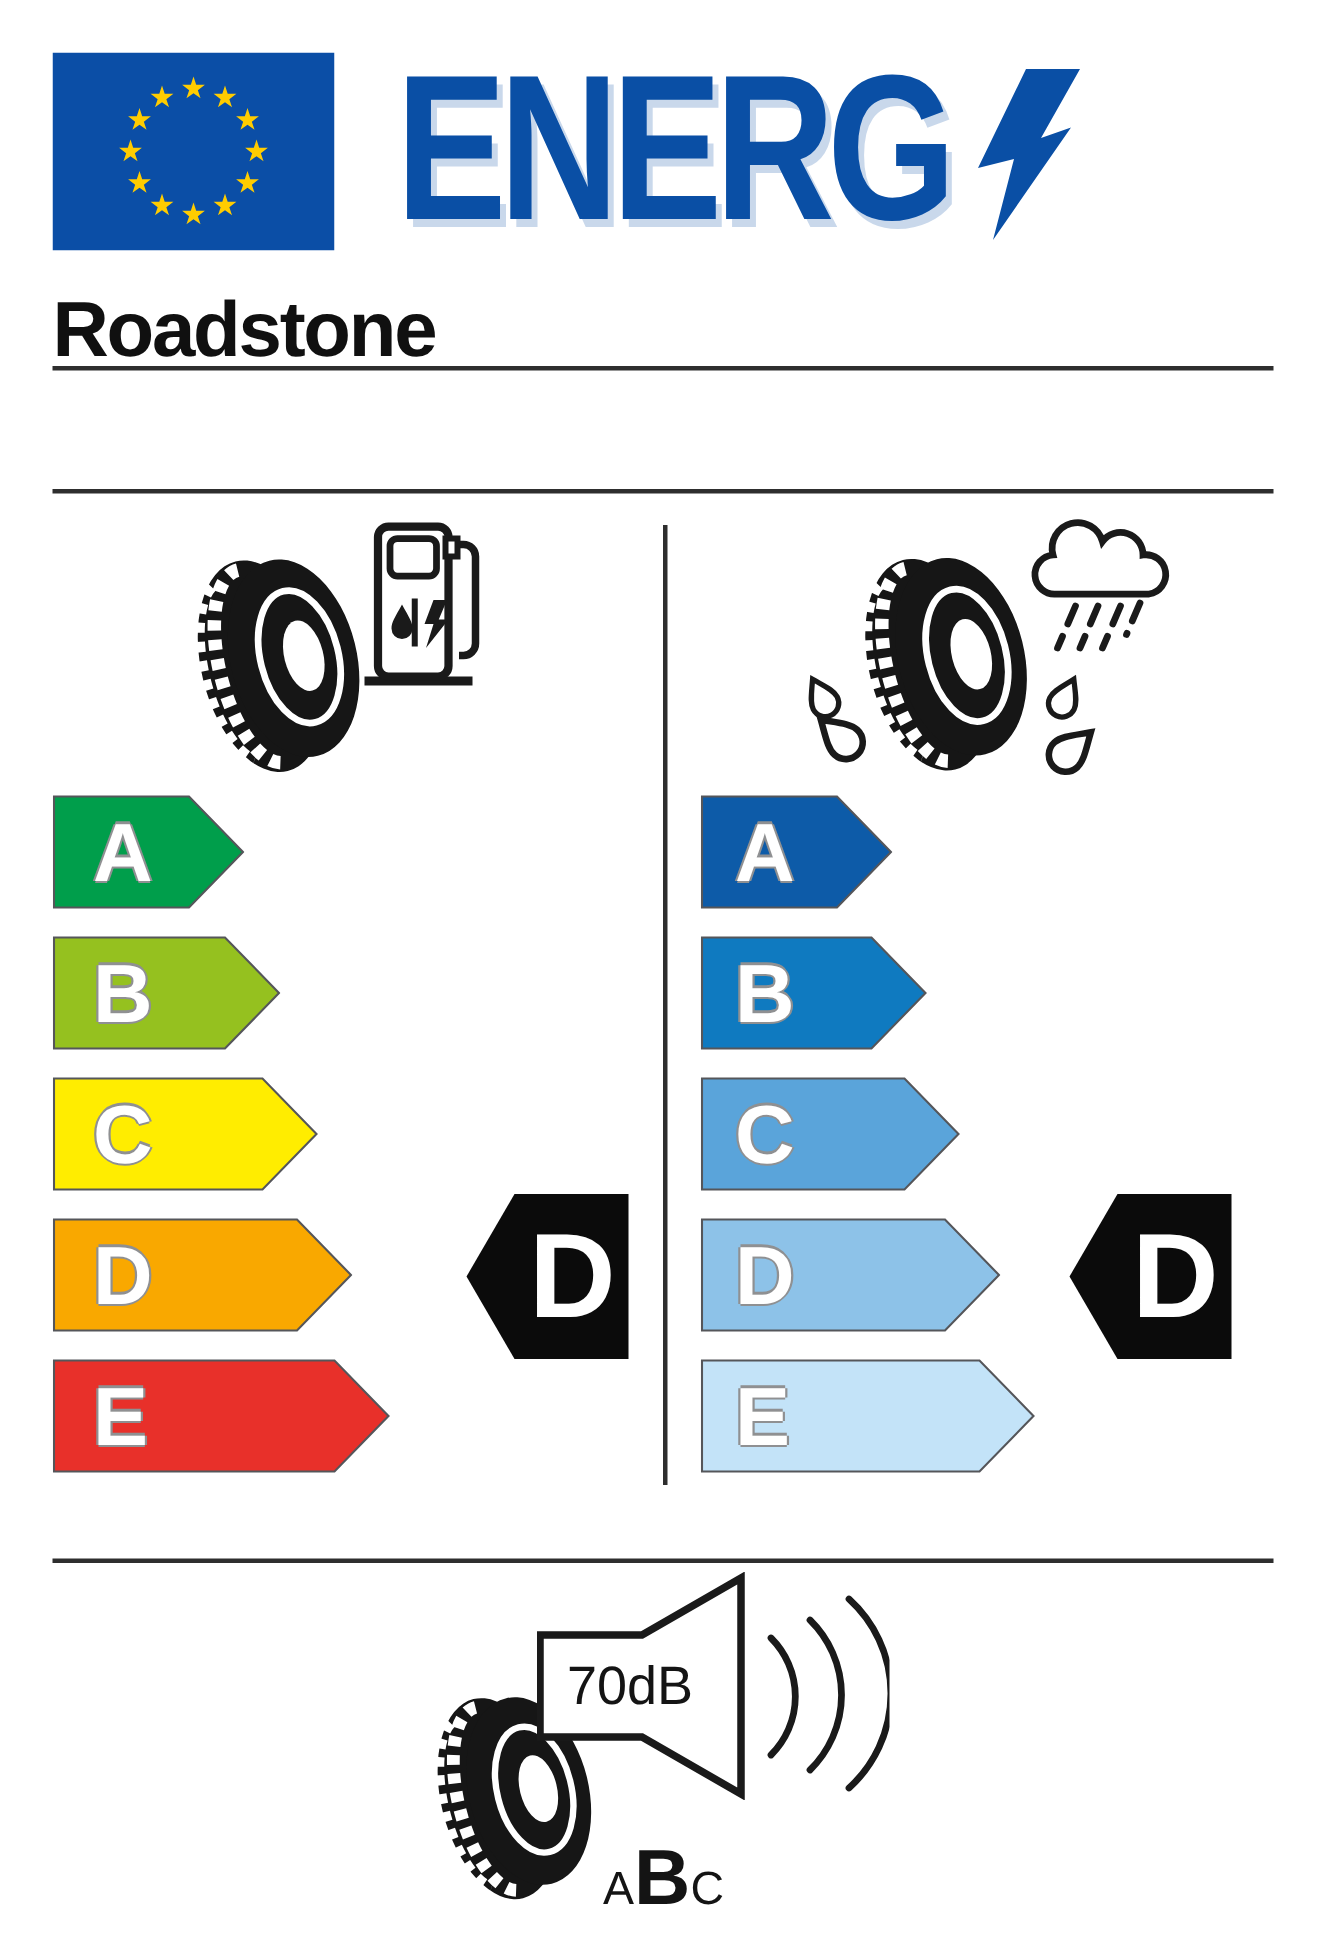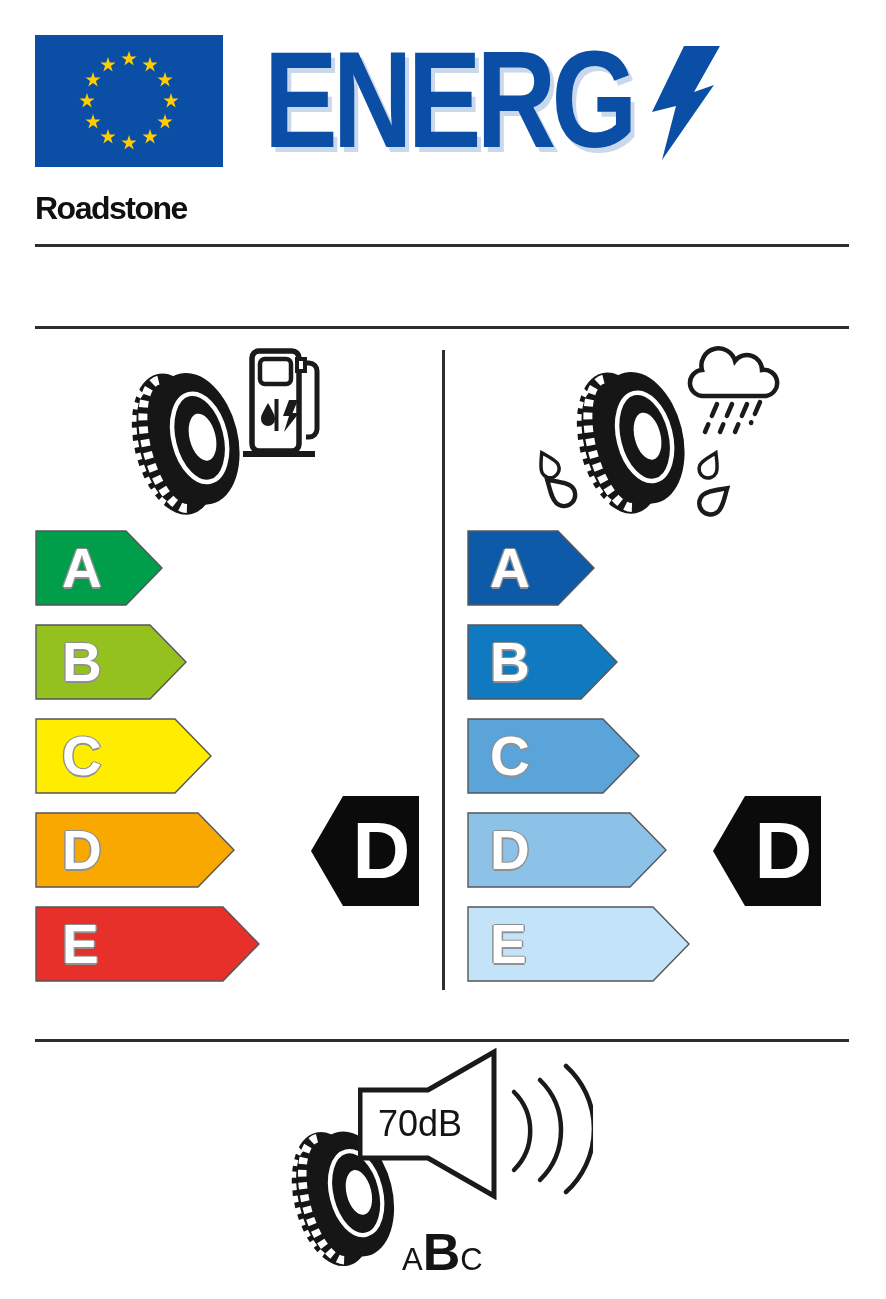--- a/index.html
+++ b/index.html
@@ -4,21 +4,21 @@
 <style>
   html,body{margin:0;padding:0;background:#fff;}
   .page{
     position:relative;width:886px;height:1299px;background:#fff;overflow:hidden;
     font-family:"Liberation Sans", sans-serif;
   }
   .abs{position:absolute;}
   .rule{position:absolute;height:3px;background:#2e2e2e;}
   .vdivider{position:absolute;width:3px;background:#2e2e2e;}
   .brand{
-    position:absolute;left:35px;top:190px;font-size:32px;font-weight:700;color:#101010;
+    position:absolute;left:35px;top:190px;font-size:52px;font-weight:700;color:#101010;
     letter-spacing:-1.5px;
   }
   .energ{
     position:absolute;left:264px;top:30px;font-size:138px;font-weight:700;color:#0a4fa5;
     letter-spacing:-6px;transform:scaleX(0.80);transform-origin:left top;line-height:1;
     text-shadow:5px 5px 0 rgba(10,79,165,0.22);
   }
   .grade-letter{
     position:absolute;line-height:76px;font-size:55px;font-weight:700;color:#fff;
     text-shadow:-1.5px 0 0 #8f9092, 1.5px 0 0 #8f9092, 0 -1.5px 0 #8f9092, 0 1.5px 0 #8f9092;

